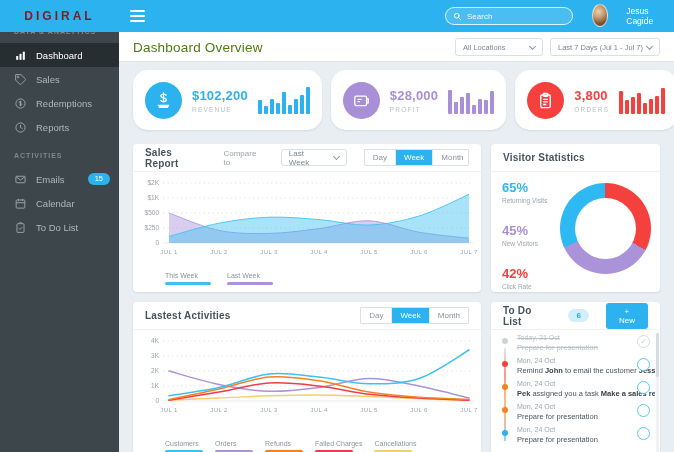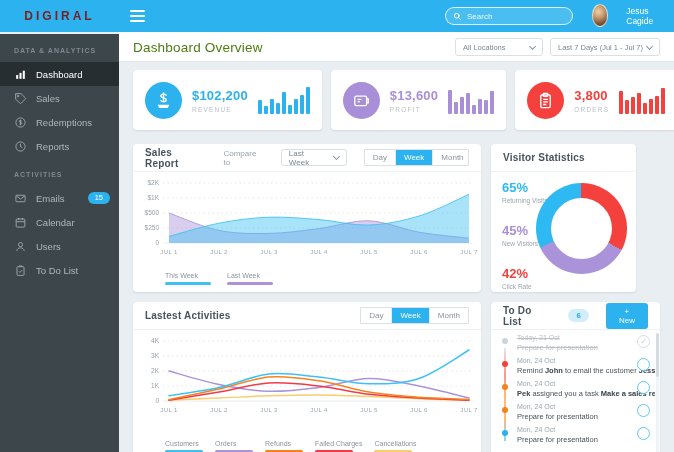--- a/index.html
+++ b/index.html
@@ -16,21 +16,21 @@
   .s-icn svg{width:9px;height:9px;}
   .search-input{flex:1;background:transparent;border:none;outline:none;color:#fff;font-size:8px;font-family:inherit;min-width:0;}
   .search-input::placeholder{color:rgba(255,255,255,.92);}
   .user{position:absolute;left:592px;top:4px;display:flex;align-items:center;gap:18px;cursor:pointer;}
   .avatar{width:23px;height:23px;border-radius:50%;background:radial-gradient(circle at 38% 32%,#ecd2ae 0%,#c89b6e 35%,#7d5638 70%,#4f3categories 100%);background:radial-gradient(circle at 38% 32%,#ecd2ae 0%,#c89b6e 35%,#7d5638 70%,#4f371f 100%);border:1px solid rgba(255,255,255,.7);}
   .uname{color:#fff;font-size:8.5px;}
   .chev{width:5px;height:5px;border-right:1.3px solid #8a95a0;border-bottom:1.3px solid #8a95a0;transform:rotate(45deg);display:inline-block;margin-top:-2px;}
   .chev-w{border-color:#fff;}
 
   
-  .sidebar{position:absolute;left:0;top:34px;width:119px;bottom:0;background:#3d464b;z-index:5;}
+  .sidebar{position:absolute;left:0;top:15px;width:119px;bottom:0;background:#3d464b;z-index:5;}
   .side-label{padding:13px 14px 8px;font-size:7px;letter-spacing:1px;color:#7e898f;font-weight:700;}
   .side-item{display:flex;align-items:center;gap:9px;padding:0 14px;height:24px;color:#aeb7bb;font-size:9.5px;cursor:pointer;position:relative;}
   .side-item .icn{display:inline-flex;width:13px;height:13px;color:#99a3a8;flex:0 0 auto;}
   .side-item .icn svg{width:13px;height:13px;}
   .side-item.active{background:#272e32;color:#fff;}
   .side-item.active .icn{color:#fff;}
   .side-badge{position:absolute;right:9px;background:#2bb2ef;color:#fff;font-size:7.5px;padding:2px 7px;border-radius:9px;line-height:1;}
 
   
   .main-header{position:absolute;left:119px;top:32px;right:0;height:30px;background:#fff;border-bottom:1px solid #dfe5ea;z-index:4;}
@@ -39,30 +39,30 @@
   .hdr-loc{left:336px;width:88px;}
   .hdr-date{left:431px;width:110px;}
 
   
   .card{position:absolute;background:#fff;border-radius:4px;box-shadow:0 1px 2px rgba(77,100,128,.14);}
   .card-hd{height:28px;border-bottom:1px solid #eef2f5;display:flex;align-items:center;padding:0 12px;gap:17px;}
   .card-title{font-size:10px;font-weight:700;color:#46535f;letter-spacing:.2px;}
 
   
   #statsRow{position:absolute;left:133px;top:70px;width:527px;height:60px;display:flex;gap:9px;z-index:3;}
-  .stat-card{flex:1;background:#fff;border-radius:4px;box-shadow:0 1px 2px rgba(77,100,128,.14);display:flex;align-items:center;padding:0 12px;gap:10px;}
+  .stat-card{flex:1;background:#fff;border-radius:15px;box-shadow:0 1px 2px rgba(77,100,128,.14);display:flex;align-items:center;padding:0 12px;gap:10px;}
   .stat-icon{width:37px;height:37px;border-radius:50%;display:flex;align-items:center;justify-content:center;color:#fff;flex:0 0 auto;}
   .stat-icon svg{width:19px;height:19px;}
   .stat-value{font-size:13px;font-weight:700;letter-spacing:.2px;}
   .stat-label{font-size:6.5px;color:#b8c0c7;letter-spacing:1.2px;margin-top:3px;}
   .stat-bars{margin-left:auto;display:flex;align-items:flex-end;gap:2px;height:27px;}
   .stat-bars i{width:4px;border-radius:1px;display:block;}
 
   .sales-card{left:133px;top:144px;width:348px;height:148px;}
-  .visitor-card{left:491px;top:144px;width:145px;height:148px;}
+  .visitor-card{left:491px;top:144px;width:169px;height:148px;}
   .act-card{left:133px;top:302px;width:348px;height:158px;}
   .todo-card{left:491px;top:302px;width:169px;height:158px;}
 
   .cmp-label{margin-left:auto;font-size:8px;color:#99a4ad;}
   .mini-select{height:17px;border:1px solid #d9e0e6;border-radius:3px;display:flex;align-items:center;gap:9px;padding:0 7px;font-size:8px;color:#7b8793;cursor:pointer;}
   .seg{display:flex;border:1px solid #d9e0e6;border-radius:1px;overflow:hidden;height:17px;}
   .act-card .card-hd .seg{margin-left:auto;}
   .seg button{border:none;background:#fff;color:#8a95a0;font-size:8px;padding:0 8px;font-family:inherit;cursor:pointer;border-left:1px solid #e4e9ed;}
   .seg button:first-child{border-left:none;}
   .seg button.on{background:#2bb2ef;color:#fff;}
@@ -181,29 +181,20 @@
           <svg viewBox="0 0 24 24" fill="none" stroke="currentColor" stroke-width="1.8">
             <rect x="4" y="5.5" width="16" height="15" rx="1.5"></rect>
             <path d="M4 10.5h16M8.5 3.5v4M15.5 3.5v4"></path>
           </svg>
         </span>
         <span>Calendar</span>
       </div>
       <div class="side-item">
         <span class="icn">
           <svg viewBox="0 0 24 24" fill="none" stroke="currentColor" stroke-width="1.8">
-            <circle cx="12" cy="8.5" r="3.8"></circle>
-            <path d="M5 20c.8-3.6 3.6-5.5 7-5.5s6.2 1.9 7 5.5"></path>
-          </svg>
-        </span>
-        <span>Users</span>
-      </div>
-      <div class="side-item">
-        <span class="icn">
-          <svg viewBox="0 0 24 24" fill="none" stroke="currentColor" stroke-width="1.8">
             <rect x="5.5" y="5" width="13" height="16" rx="1.5"></rect>
             <path d="M9.5 5V3.5h5V5"></path>
             <path d="m9 13.5 2 2 4-4"></path>
           </svg>
         </span>
         <span>To Do List</span>
       </div>
     </aside>
 
   <div class="main-header">
@@ -245,21 +236,21 @@
       </div>
       <div class="stat-card">
         <span class="stat-icon" style="background: rgb(169, 143, 216);">
           <svg viewBox="0 0 24 24" fill="none" stroke="currentColor" stroke-width="1.7">
             <rect x="3.5" y="6.5" width="15" height="12" rx="2"></rect>
             <path d="M18.5 10h2v5h-2"></path>
             <path d="M7 10.5h5M7 13.5h3"></path>
           </svg>
         </span>
         <div class="stat-meta">
-          <div class="stat-value" style="color: rgb(169, 143, 216);">$13,600</div>
+          <div class="stat-value" style="color: rgb(169, 143, 216);">$28,000</div>
           <div class="stat-label">PROFIT</div>
         </div>
         <div class="stat-bars">
           <i style="height: 24px; background: rgb(169, 143, 216);"></i>
           <i style="height: 12px; background: rgb(169, 143, 216);"></i>
           <i style="height: 17px; background: rgb(169, 143, 216);"></i>
           <i style="height: 21px; background: rgb(169, 143, 216);"></i>
           <i style="height: 9px; background: rgb(169, 143, 216);"></i>
           <i style="height: 15px; background: rgb(169, 143, 216);"></i>
           <i style="height: 14px; background: rgb(169, 143, 216);"></i>

